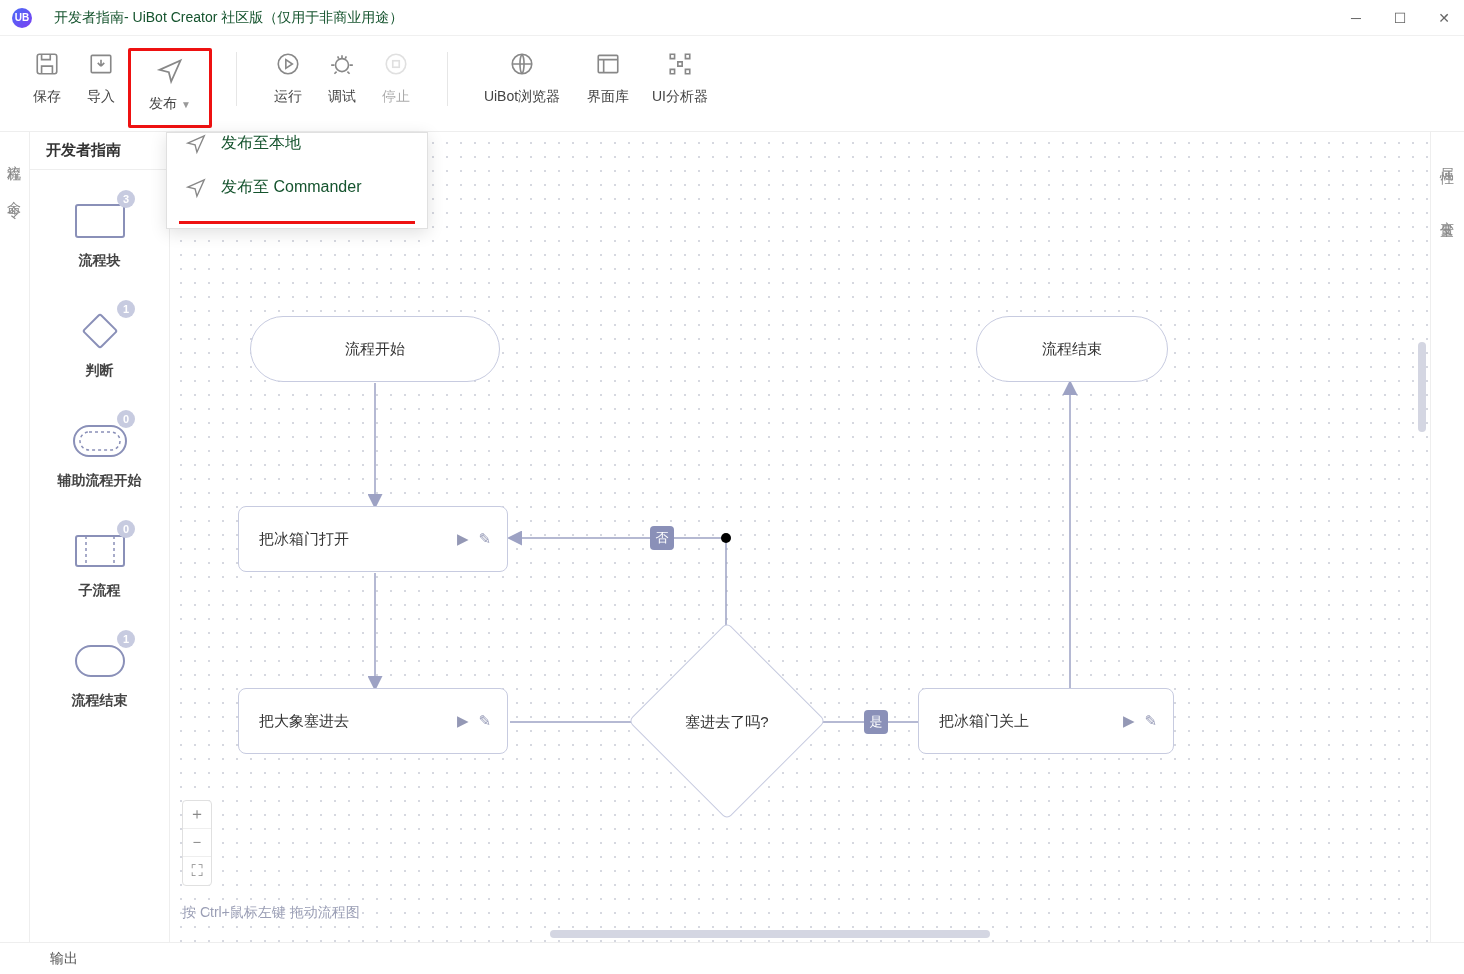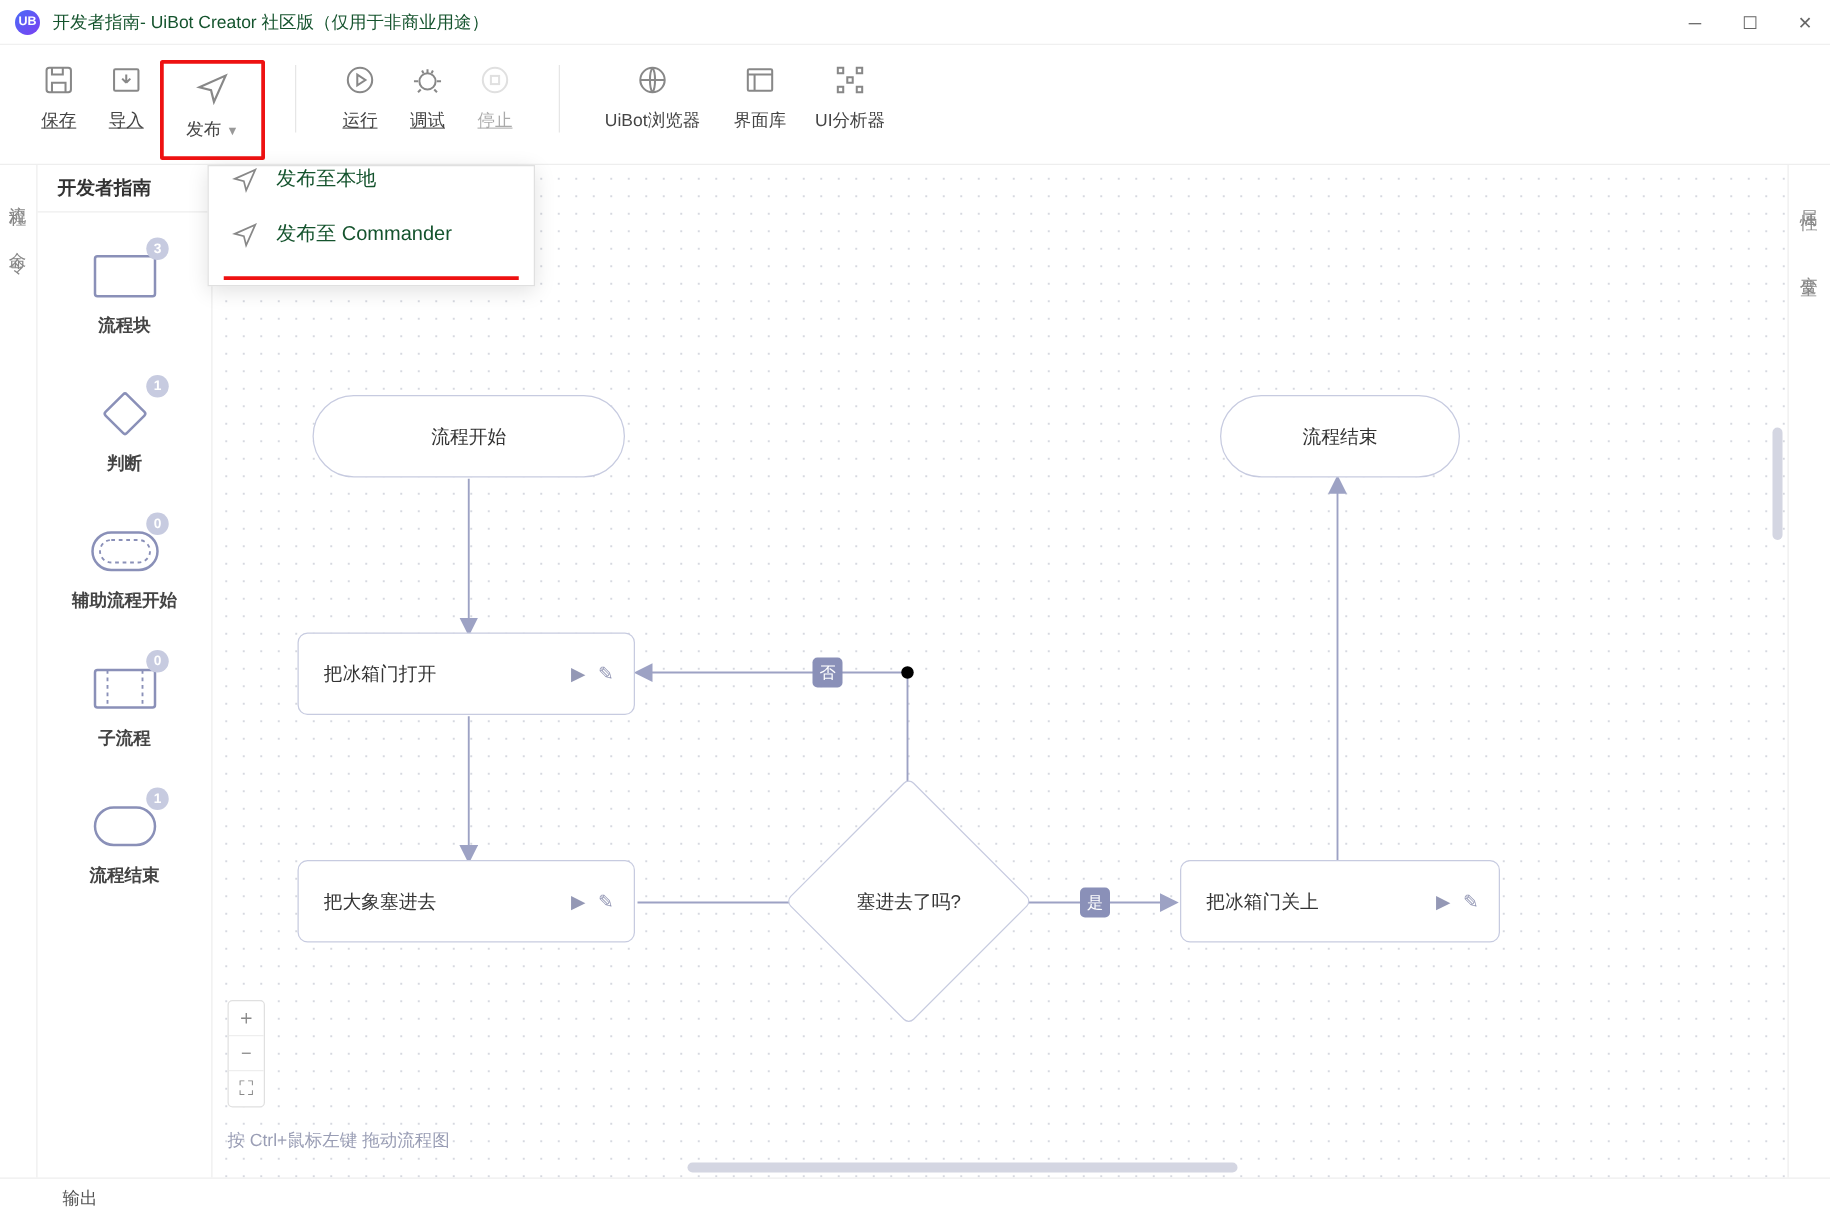--- a/index.html
+++ b/index.html
@@ -1,29 +1,29 @@
 <!DOCTYPE html>
 <html><head>
 <meta charset="utf-8">
 <style>
 * { margin:0; padding:0; box-sizing:border-box; font-family:"Microsoft YaHei","PingFang SC",sans-serif; }
 body { width:1464px; height:974px; background:#fff; overflow:hidden; color:#333; font-size:14px; }
 
 
-.titlebar { height:36px; display:flex; align-items:center; padding:0 12px; border-bottom:1px solid #f0f0f0; }
+.titlebar { height:36px; display:flex; align-items:center; padding:0 12px; border-bottom:1px solid #f0f0f0;gap:12px; }
 .titlebar .logo { width:20px; height:20px; background:linear-gradient(135deg,#4a6cf7,#7b3ff2); border-radius:50%; display:flex; align-items:center; justify-content:center; color:#fff; font-size:10px; font-weight:bold; }
 .titlebar .title-text { margin-left:10px; font-size:14px; color:#14532d; }
 .titlebar .win-controls { margin-left:auto; display:flex; gap:28px; color:#666; }
 .titlebar .win-controls span { width:16px; height:16px; display:flex; align-items:center; justify-content:center; cursor:default; }
 
 
 .toolbar { height:96px; display:flex; align-items:flex-start; padding:12px 20px 0 20px; border-bottom:1px solid #eee; position:relative; }
 .tool-btn { display:flex; flex-direction:column; align-items:center; justify-content:flex-start; width:72px; height:70px; cursor:default; color:#666; }
 .tool-btn.wide { width:100px; }
-.tool-btn.narrow { width:54px;text-decoration:underline; }
+.tool-btn.narrow { width:54px; }
 .tool-btn .icon { width:32px; height:32px; display:flex; align-items:center; justify-content:center; margin-bottom:8px; }
 .tool-btn .lbl { font-size:14px; color:#444; white-space:nowrap; }
 .tool-btn.disabled { opacity:0.45; }
 .tool-sep { width:1px; height:54px; background:#e6e6e6; margin:4px 24px 0 24px; }
 .publish-box { border:3px solid #e11; border-radius:2px; padding:4px 4px 4px 4px; height:80px; width:84px; display:flex; flex-direction:column; align-items:center; }
 .publish-dropdown { position:absolute; top:96px; left:166px; width:262px; background:#fff; border:1px solid #e0e0e0; box-shadow:0 4px 16px rgba(0,0,0,0.12); z-index:50; }
 .publish-dropdown .item { height:44px; display:flex; align-items:flex-start; padding:0 18px; color:#14532d; font-size:16px; }
 .publish-dropdown .item svg { margin-right:14px; }
 .publish-dropdown .underline { height:3px; background:#e11; margin:0 12px 4px 12px; }
 
@@ -285,21 +285,21 @@
           <span>✎</span>
         </div>
     </div>
     <div class="node" style="left:68px;top:556px;width:270px;height:66px">
       <div class="title">把大象塞进去</div>
       <div class="ctrls">
           <span>▶</span>
           <span>✎</span>
         </div>
     </div>
-    <div class="node" style="left:774px;top:556px;width:256px;height:66px">
+    <div class="node" style="left:748px;top:556px;width:256px;height:66px">
       <div class="title">把冰箱门关上</div>
       <div class="ctrls">
           <span>▶</span>
           <span>✎</span>
         </div>
     </div>
     <div class="diamond" style="left:487px;top:519px">
       <div class="shape"></div>
       <div class="txt">塞进去了吗?</div>
     </div>

